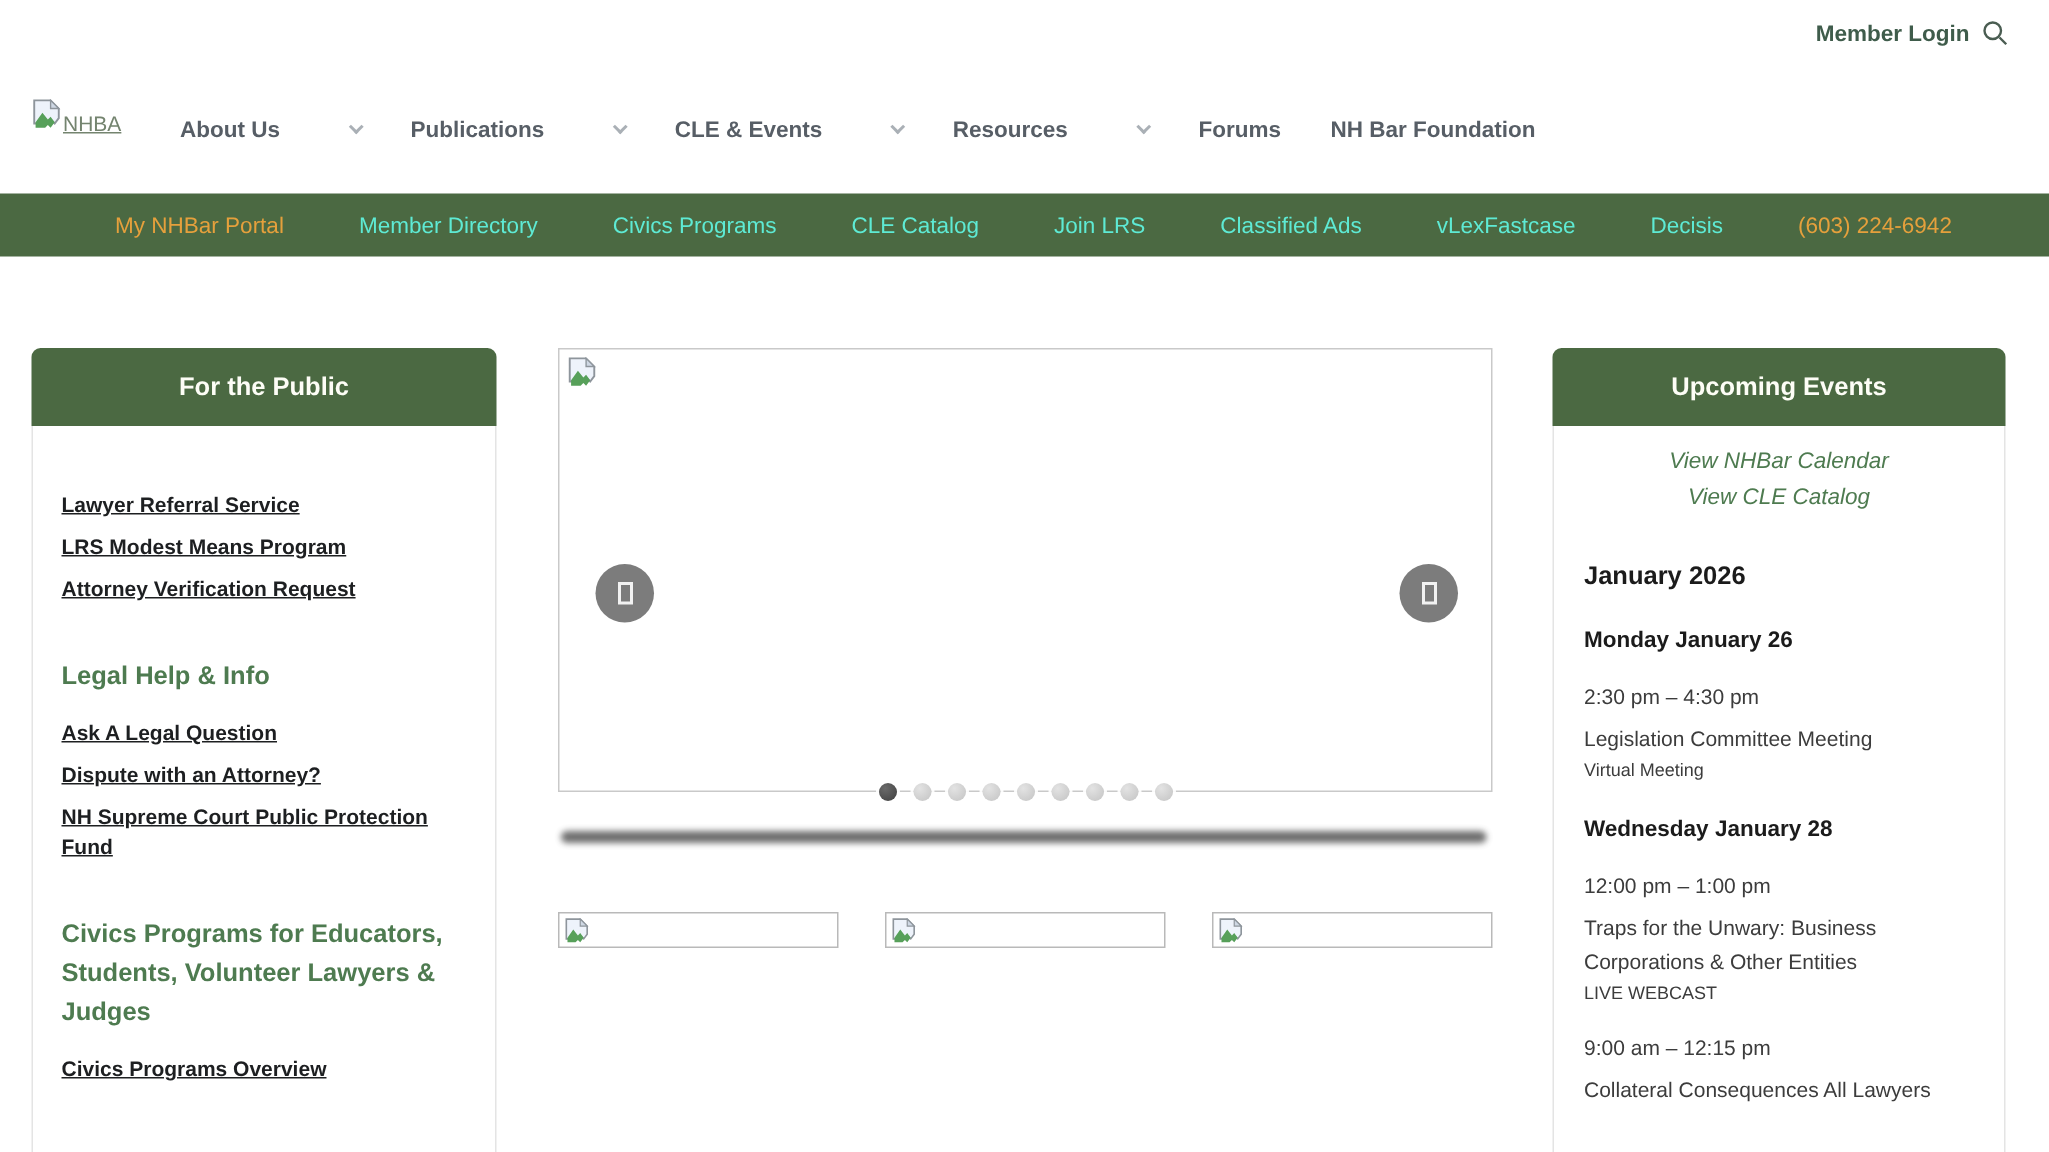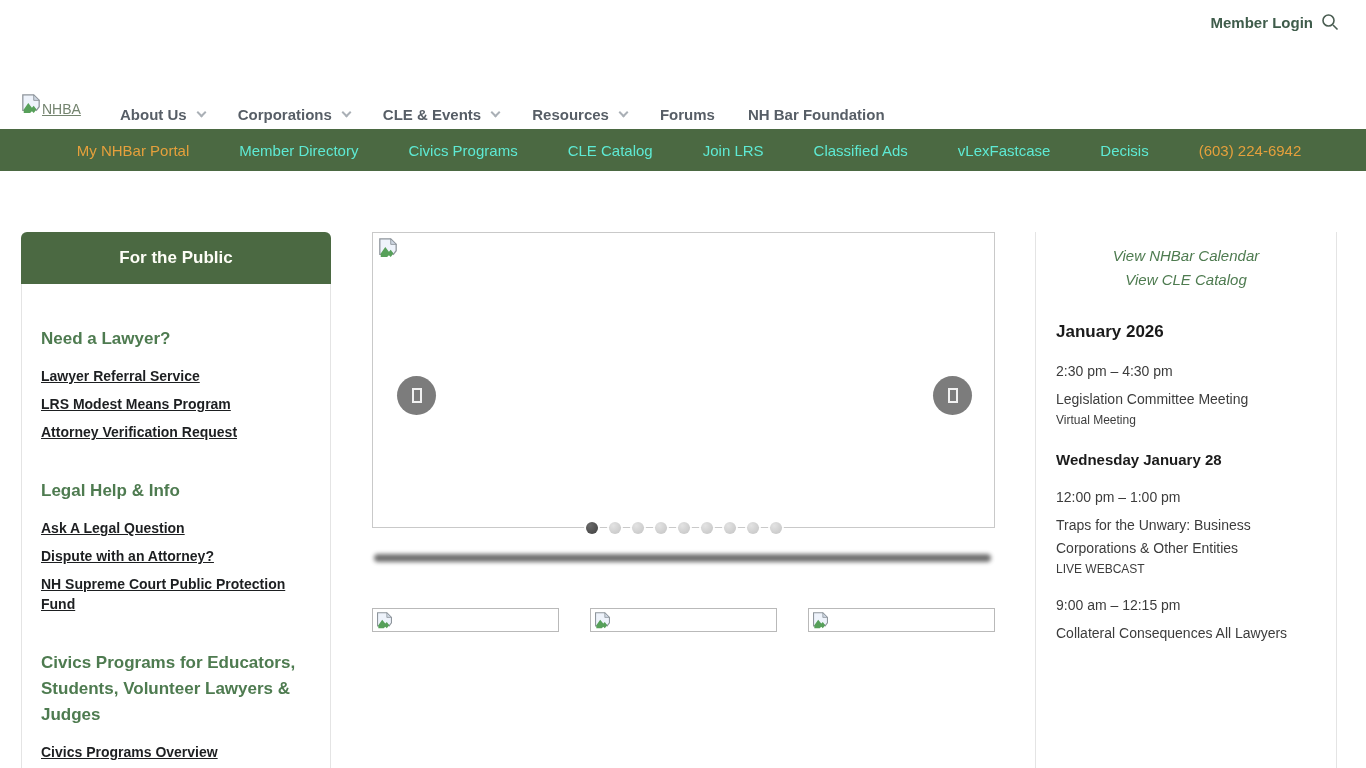--- a/index.html
+++ b/index.html
@@ -6,25 +6,25 @@
   html,body { background:#ffffff; }
   body { font-family:"Liberation Sans", sans-serif; }
   .page { position:relative; width:1366px; height:768px; overflow:hidden; background:#fff; }
 
   
   .topbar { position:absolute; top:0; left:0; width:1366px; height:44px; background:#fff; }
   .member-login { position:absolute; top:14px; right:53px; font-size:15px; font-weight:bold; color:#3f5c4b; cursor:pointer; }
   .search-btn { position:absolute; top:13px; right:27px; width:18px; height:18px; cursor:pointer; }
 
   
-  .header { position:absolute; top:60px; left:0; width:1366px; height:85px; background:#fff; }
+  .header { position:absolute; top:32px; left:0; width:1366px; height:85px; background:#fff; }
   .logo { position:absolute; left:21px; top:34px; display:flex; align-items:flex-end; gap:1px; cursor:pointer; text-decoration:none; }
   .logo-alt { font-size:14px; color:#74846f; text-decoration:underline; margin-bottom:1px; }
   .mainnav { position:absolute; left:120px; top:46px; display:flex; gap:33px; align-items:center; }
-  .mainnav .nav-item { display:flex; align-items:center; font-size:15px; font-weight:bold; color:#575e66; cursor:pointer; white-space:nowrap; }
+  .mainnav .nav-item { display:flex; align-items:center; font-size:15px; font-weight:bold; color:#575e66; cursor:pointer; white-space:nowrap;gap:36px; }
   .chev { display:inline-block; width:7px; height:7px; border-right:2px solid #aab0b6; border-bottom:2px solid #aab0b6; transform:rotate(45deg); margin-left:11px; margin-top:-4px; }
 
   
   .greenbar { position:absolute; top:129px; left:0; width:1366px; height:42px; background:#4b6942; display:flex; justify-content:center; align-items:center; gap:50px;padding-left:12px; }
   .greenbar .gitem { font-size:15px; color:#5eead4; cursor:pointer; white-space:nowrap; }
   .greenbar .gitem.accent { color:#e5a03c; }
 
   
   .panel-head { height:52px; background:#4b6942; border-radius:6px 6px 0 0; display:flex; align-items:center; justify-content:center; color:#fdfdf6; font-size:17px; font-weight:bold;text-align:center; }
   .panel-body { background:#fff; border:1px solid #e4e4e4; border-top:none; }
@@ -96,21 +96,21 @@
           </svg>
       </span>
       <span class="logo-alt">NHBA</span>
     </a>
     <nav class="mainnav">
       <span class="nav-item">
           <span>About Us</span>
           <i class="chev"></i>
         </span>
       <span class="nav-item">
-          <span>Corporations</span>
+          <span>Publications</span>
           <i class="chev"></i>
         </span>
       <span class="nav-item">
           <span>CLE &amp; Events</span>
           <i class="chev"></i>
         </span>
       <span class="nav-item">
           <span>Resources</span>
           <i class="chev"></i>
         </span>
@@ -132,21 +132,20 @@
     <span class="gitem">Classified Ads</span>
     <span class="gitem">vLexFastcase</span>
     <span class="gitem">Decisis</span>
     <span class="gitem accent">(603) 224-6942</span>
   </div>
 
   <aside class="left-sb">
     <div class="panel-head">For the Public</div>
     <div class="panel-body">
       <div class="sb-section">
-        <div class="sb-heading">Need a Lawyer?</div>
         <a class="sb-link">Lawyer Referral Service</a>
         <a class="sb-link">LRS Modest Means Program</a>
         <a class="sb-link">Attorney Verification Request</a>
       </div>
       <div class="sb-section">
         <div class="sb-heading">Legal Help &amp; Info</div>
         <a class="sb-link">Ask A Legal Question</a>
         <a class="sb-link">Dispute with an Attorney?</a>
         <a class="sb-link">NH Supreme Court Public Protection Fund</a>
       </div>
@@ -193,28 +192,30 @@
           <use href="#brokenimg"></use>
         </svg></span>
   </div>
   <div class="thumb t3">
     <span class="broken-img"><svg width="17" height="17" viewBox="0 0 20 22">
           <use href="#brokenimg"></use>
         </svg></span>
   </div>
 
   <aside class="right-sb">
+    <div class="panel-head">Upcoming Events</div>
     <div class="panel-body">
       <div class="ev-links">
         <a class="ev-link">View NHBar Calendar</a>
         <a class="ev-link">View CLE Catalog</a>
       </div>
       <div class="ev-month">January 2026</div>
 
       <div>
+        <div class="ev-day">Monday January 26</div>
         <div class="ev-time">2:30 pm – 4:30 pm</div>
         <div class="ev-title">Legislation Committee Meeting</div>
         <div class="ev-sub">Virtual Meeting</div>
       </div>
 
       <div>
         <div class="ev-day">Wednesday January 28</div>
         <div class="ev-time">12:00 pm – 1:00 pm</div>
         <div class="ev-title">Traps for the Unwary: Business Corporations &amp; Other Entities</div>
         <div class="ev-sub">LIVE WEBCAST</div>

